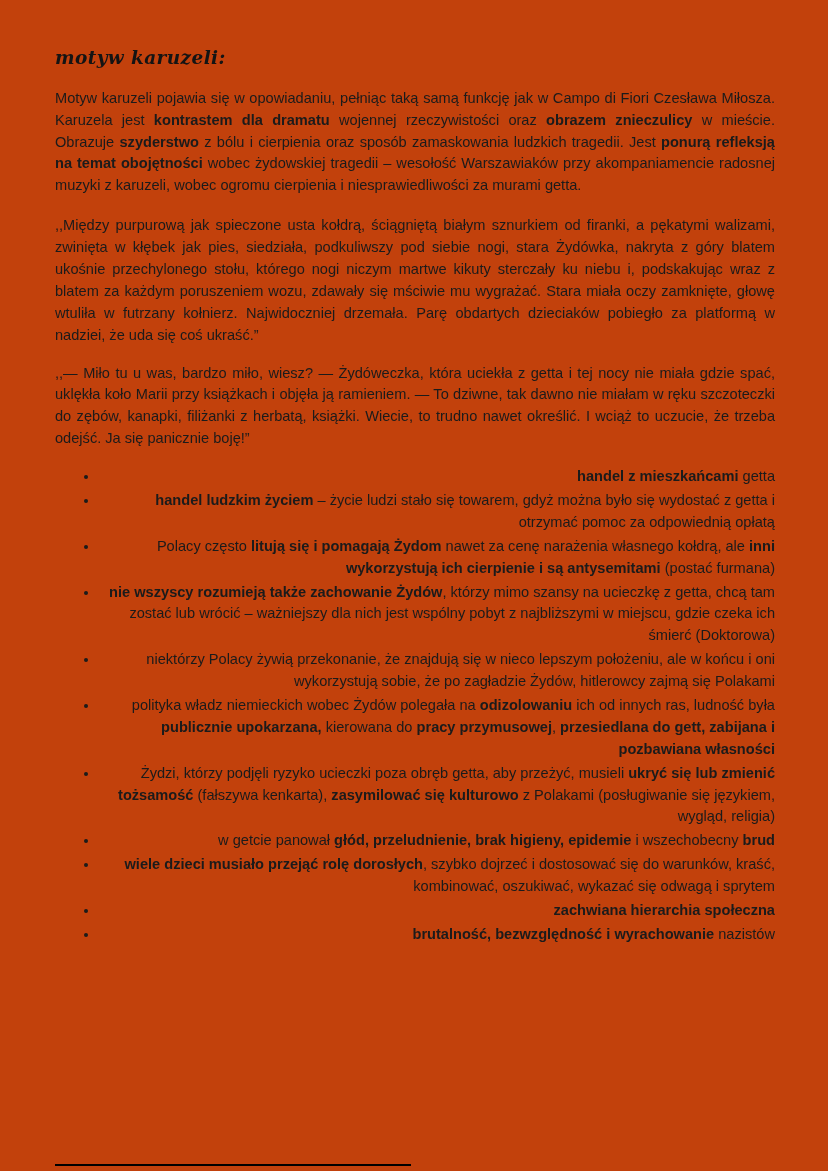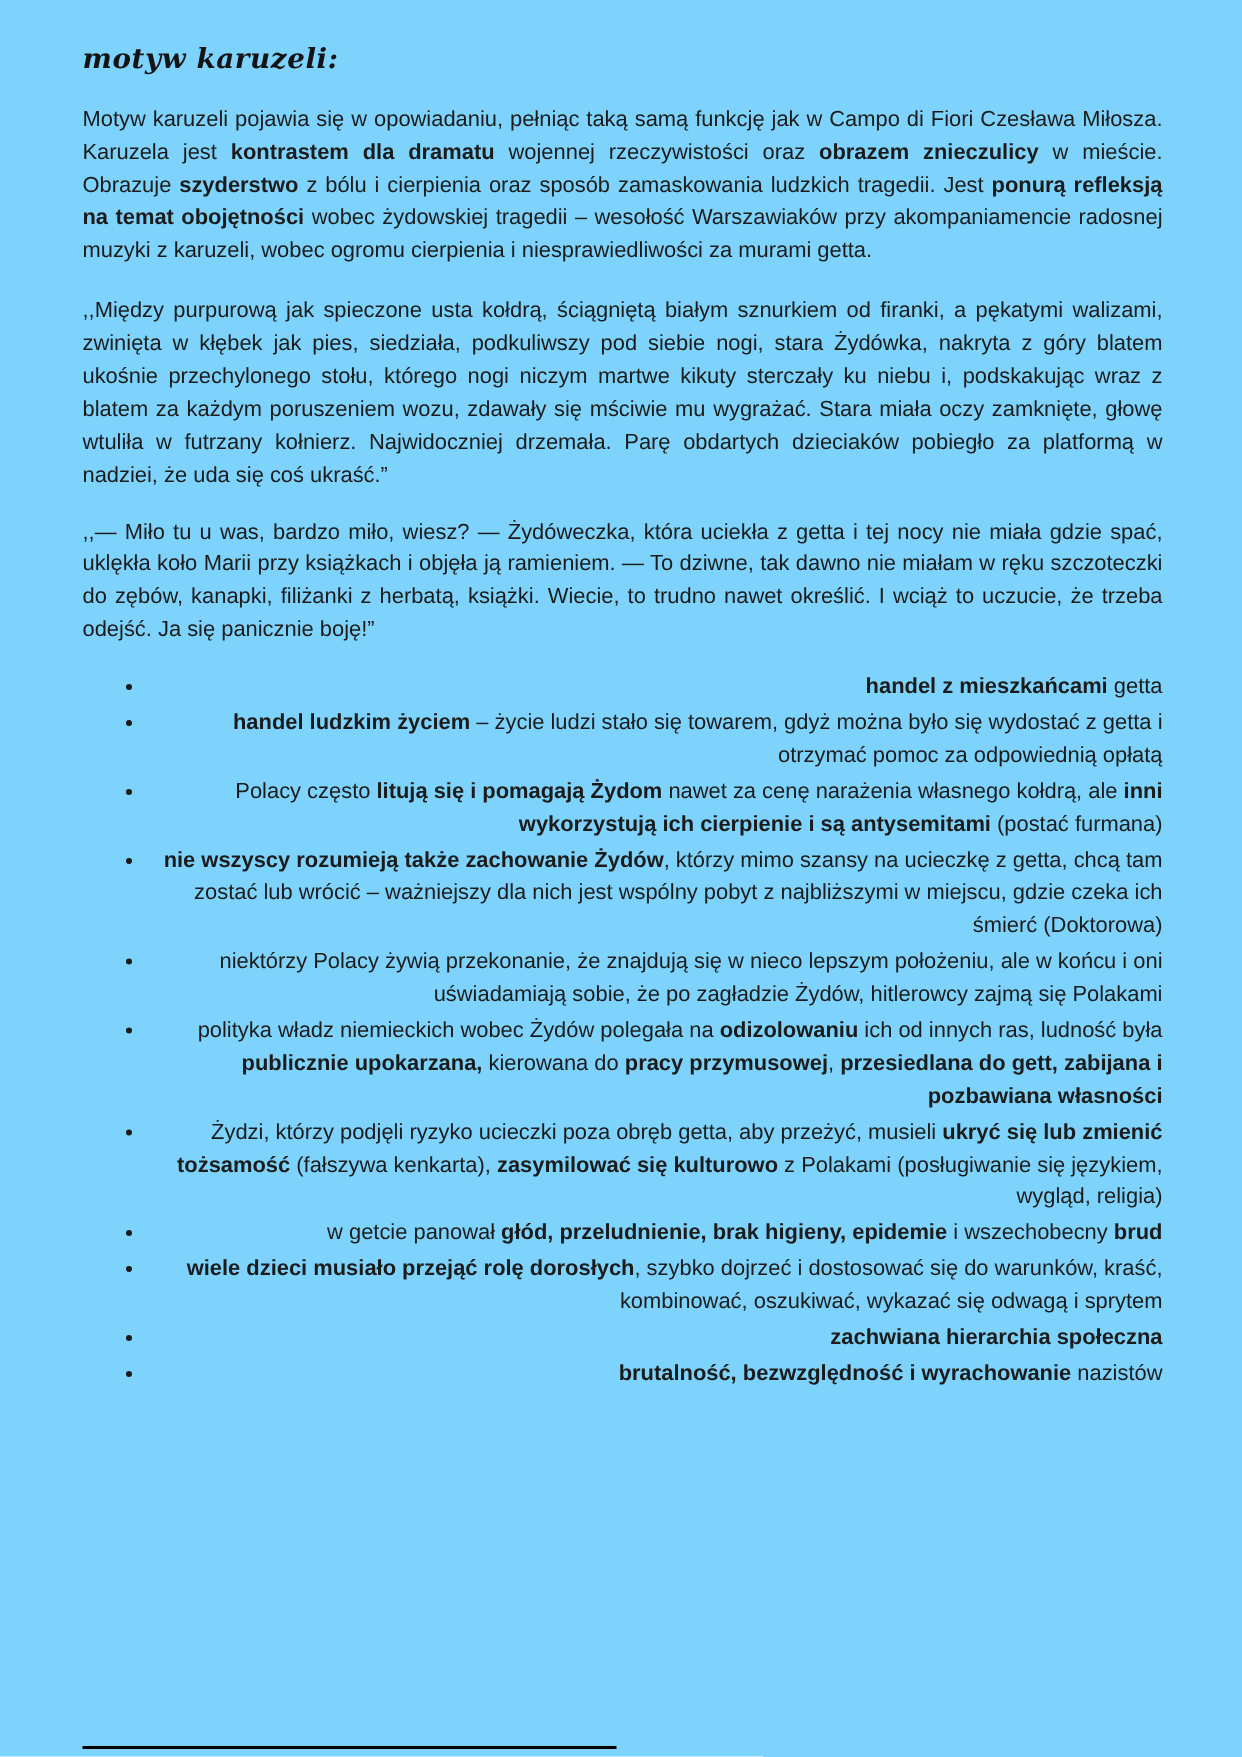--- a/index.html
+++ b/index.html
@@ -5,23 +5,23 @@
   html, body {
     margin: 0;
     padding: 0;
     background: #ffffff;
   }
   .page {
     position: relative;
     width: 828px;
     height: 1171px;
     margin: 0 auto;
-    background: #7dd3fc;
+    background: #c2410c;
     box-sizing: border-box;
-    padding: 26px 53px 0 55px;
+    padding: 44px 53px 0 55px;
     font-family: "Liberation Sans", sans-serif;
     font-size: 14.6px;
     line-height: 1.5;
     color: #1b1b1b;
     overflow: hidden;
   }
   .script-heading {
     font-family: "DejaVu Serif", serif;
     font-style: italic;
     font-weight: 700;
@@ -77,21 +77,21 @@
 
   <p class="body-text quote"><span>,,Między purpurową jak spieczone usta kołdrą, ściągniętą białym sznurkiem od firanki, a pękatymi walizami, zwinięta w kłębek jak pies, siedziała, podkuliwszy pod siebie nogi, stara Żydówka, nakryta z góry blatem ukośnie przechylonego stołu, którego nogi niczym martwe kikuty sterczały ku niebu i, podskakując wraz z blatem za każdym poruszeniem wozu, zdawały się mściwie mu wygrażać. Stara miała oczy zamknięte, głowę wtuliła w futrzany kołnierz. Najwidoczniej drzemała. Parę obdartych dzieciaków pobiegło za platformą w nadziei, że uda się coś ukraść.”</span></p>
 
   <p class="body-text quote"><span>,,— Miło tu u was, bardzo miło, wiesz? — Żydóweczka, która uciekła z getta i tej nocy nie miała gdzie spać, uklękła koło Marii przy książkach i objęła ją ramieniem. — To dziwne, tak dawno nie miałam w ręku szczoteczki do zębów, kanapki, filiżanki z herbatą, książki. Wiecie, to trudno nawet określić. I wciąż to uczucie, że trzeba odejść. Ja się panicznie boję!”</span></p>
 
   <ul class="bullet-list">
       <li class="bullet-item"><span class="bullet-text"><span class="seg-b">handel z mieszkańcami</span><span> getta</span></span></li>
       <li class="bullet-item"><span class="bullet-text"><span class="seg-b">handel ludzkim życiem</span><span> – życie ludzi stało się towarem, gdyż można było się wydostać z getta i otrzymać pomoc za odpowiednią opłatą</span></span></li>
       <li class="bullet-item"><span class="bullet-text"><span>Polacy często </span><span class="seg-b">litują się i pomagają Żydom</span><span> nawet za cenę narażenia własnego kołdrą, ale </span><span class="seg-b">inni wykorzystują ich cierpienie i są antysemitami</span><span> (postać furmana)</span></span></li>
       <li class="bullet-item"><span class="bullet-text"><span class="seg-b">nie wszyscy rozumieją także zachowanie Żydów</span><span>, którzy mimo szansy na ucieczkę z getta, chcą tam zostać lub wrócić – ważniejszy dla nich jest wspólny pobyt z najbliższymi w miejscu, gdzie czeka ich śmierć (Doktorowa)</span></span></li>
-      <li class="bullet-item"><span class="bullet-text"><span>niektórzy Polacy żywią przekonanie, że znajdują się w nieco lepszym położeniu, ale w końcu i oni uświadamiają sobie, że po zagładzie Żydów, hitlerowcy zajmą się Polakami</span></span></li>
+      <li class="bullet-item"><span class="bullet-text"><span>niektórzy Polacy żywią przekonanie, że znajdują się w nieco lepszym położeniu, ale w końcu i oni wykorzystują sobie, że po zagładzie Żydów, hitlerowcy zajmą się Polakami</span></span></li>
       <li class="bullet-item"><span class="bullet-text"><span>polityka władz niemieckich wobec Żydów polegała na </span><span class="seg-b">odizolowaniu</span><span> ich od innych ras, ludność była </span><span class="seg-b">publicznie upokarzana,</span><span> kierowana do </span><span class="seg-b">pracy przymusowej</span><span>, </span><span class="seg-b">przesiedlana do gett, zabijana i pozbawiana własności</span></span></li>
       <li class="bullet-item"><span class="bullet-text"><span>Żydzi, którzy podjęli ryzyko ucieczki poza obręb getta, aby przeżyć, musieli </span><span class="seg-b">ukryć się lub zmienić tożsamość</span><span> (fałszywa kenkarta), </span><span class="seg-b">zasymilować się kulturowo</span><span> z Polakami (posługiwanie się językiem, wygląd, religia)</span></span></li>
       <li class="bullet-item"><span class="bullet-text"><span>w getcie panował </span><span class="seg-b">głód, przeludnienie, brak higieny, epidemie</span><span> i wszechobecny </span><span class="seg-b">brud</span></span></li>
       <li class="bullet-item"><span class="bullet-text"><span class="seg-b">wiele dzieci musiało przejąć rolę dorosłych</span><span>, szybko dojrzeć i dostosować się do warunków, kraść, kombinować, oszukiwać, wykazać się odwagą i sprytem</span></span></li>
       <li class="bullet-item"><span class="bullet-text"><span class="seg-b">zachwiana hierarchia społeczna</span></span></li>
       <li class="bullet-item"><span class="bullet-text"><span class="seg-b">brutalność, bezwzględność i wyrachowanie</span><span> nazistów</span></span></li>
     </ul>
 
   <div class="bottom-rule"></div>
 

